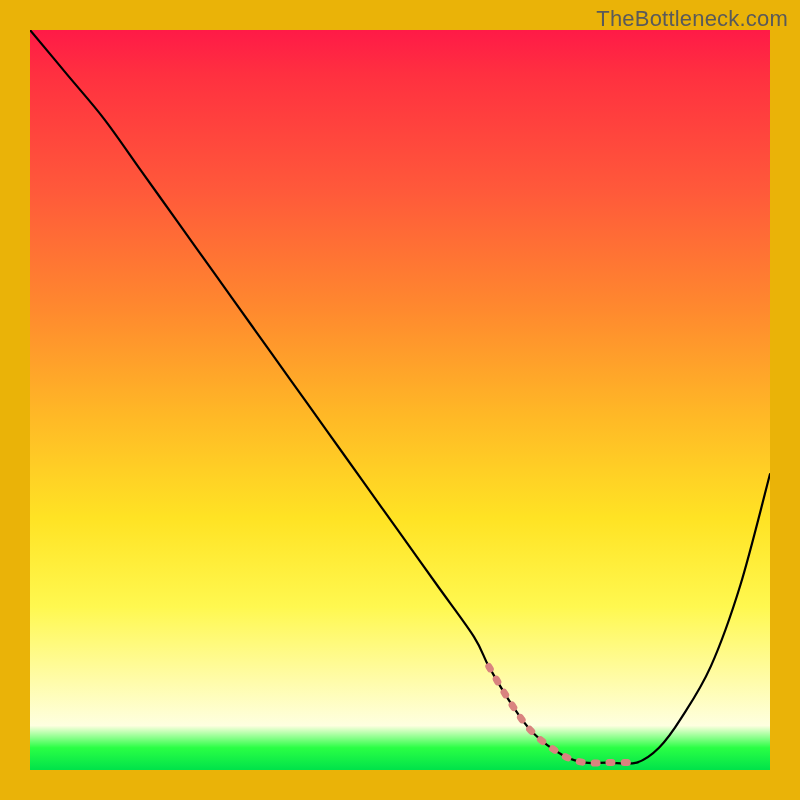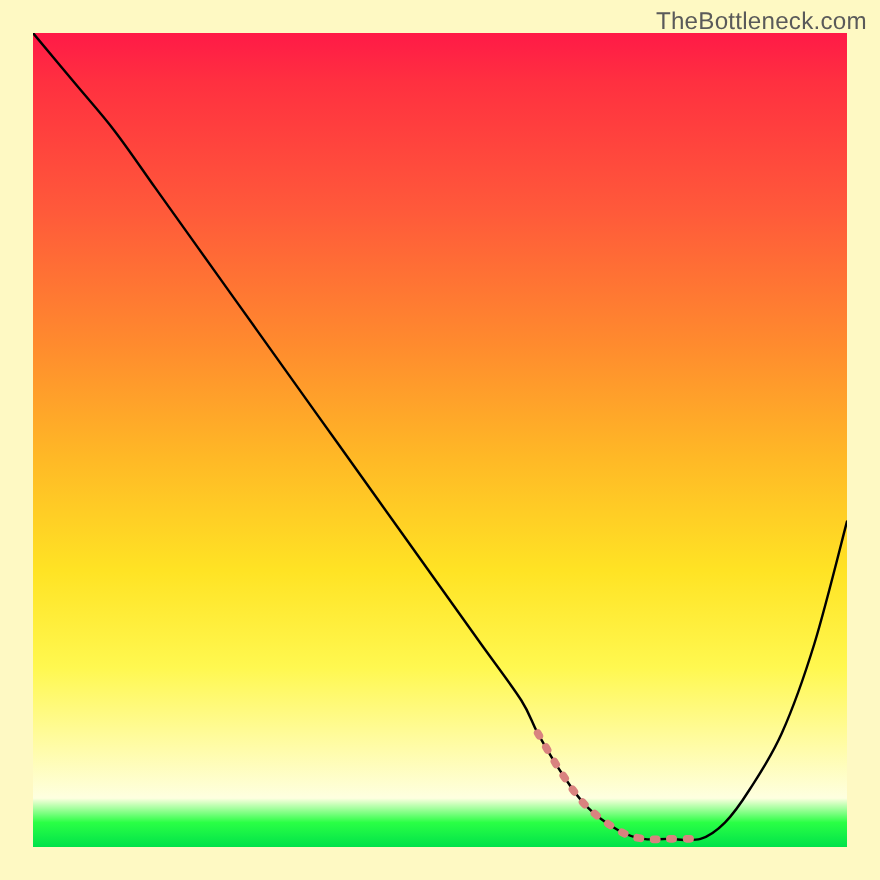--- a/index.html
+++ b/index.html
@@ -8,21 +8,21 @@
     width: 800px;
     height: 800px;
     background: #000;
     font-family: Arial, Helvetica, sans-serif;
     overflow: hidden;
   }
   .outer {
     position: relative;
     width: 800px;
     height: 800px;
-    background: #fef9c3;
+    background: #eab308;
   }
   .watermark {
     position: absolute;
     top: 6px;
     right: 12px;
     color: #5a5a5a;
     font-size: 22px;
     font-weight: 500;
     letter-spacing: 0.2px;
     z-index: 20;

